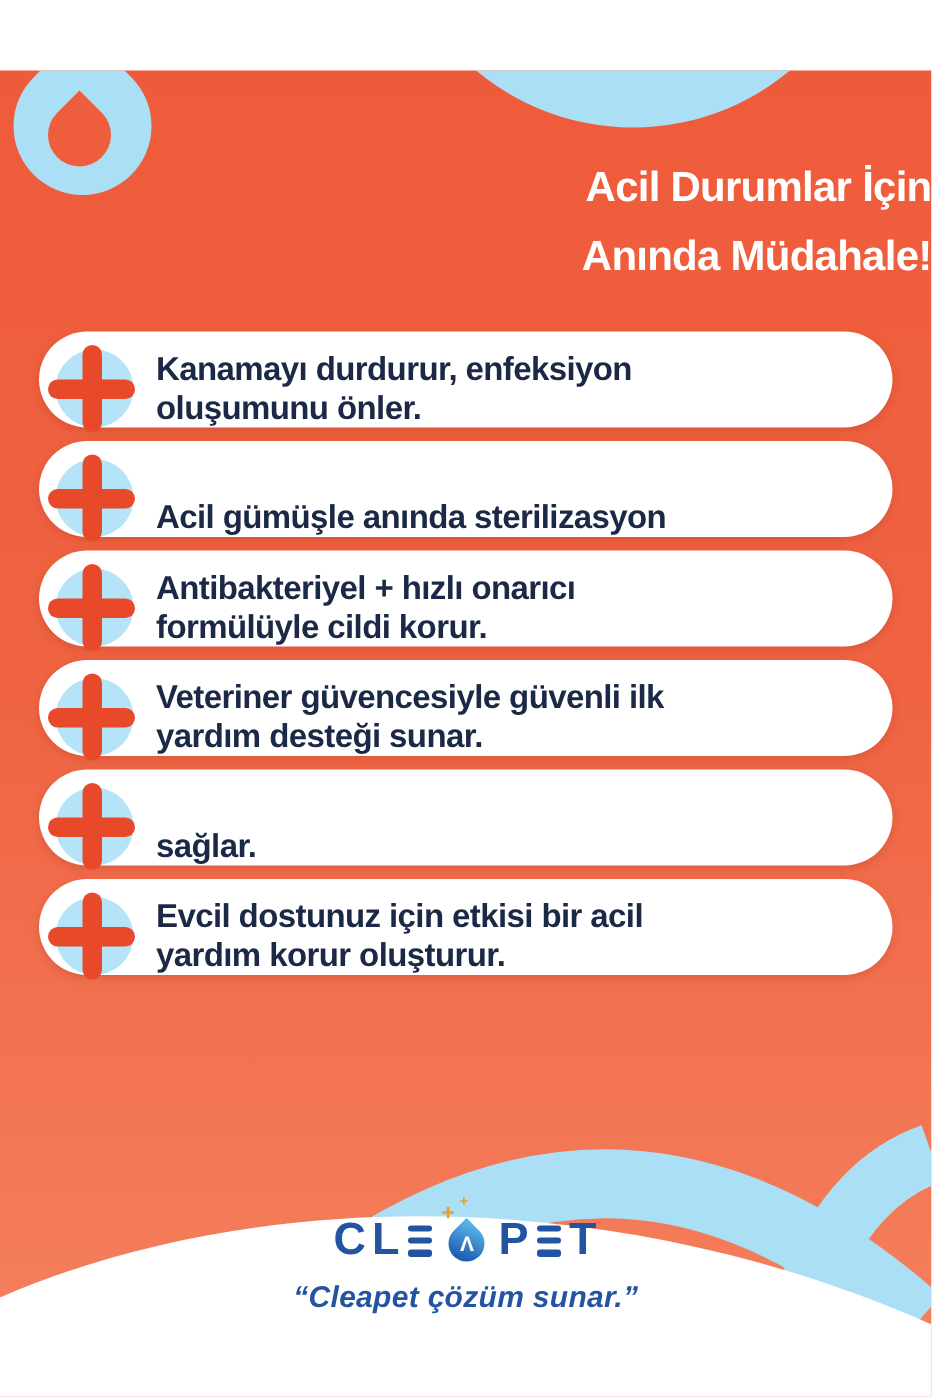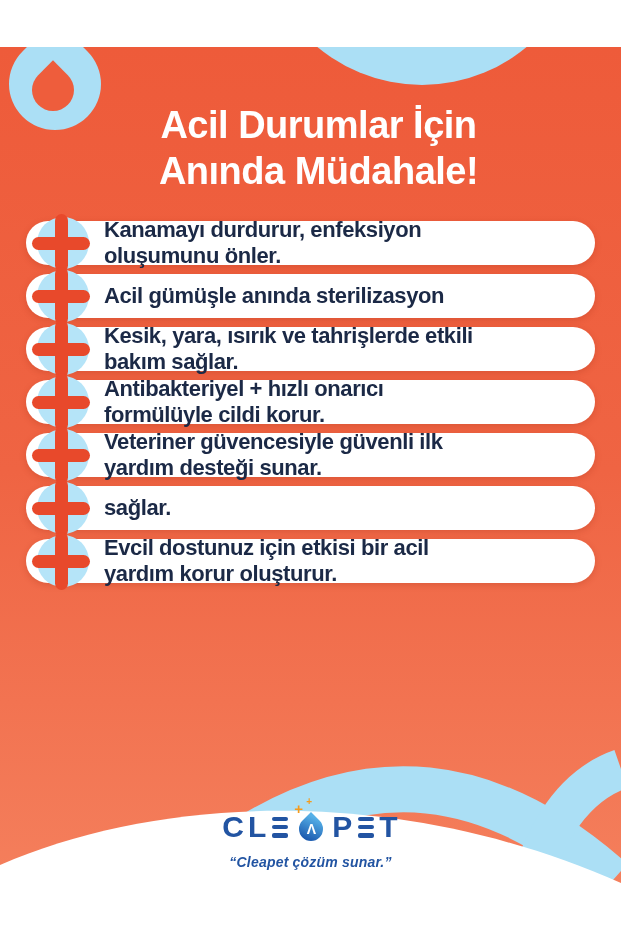--- a/index.html
+++ b/index.html
@@ -18,45 +18,45 @@
   .top-band{position:absolute;left:0;top:0;right:0;height:47px;background:var(--white)}
   .panel{position:absolute;left:0;top:47px;right:0;bottom:0;overflow:hidden;
          background:linear-gradient(180deg,var(--background-top) 0%,#ef6443 48%,var(--background-bottom) 100%)}
   
   .deco-bump{position:absolute;left:259px;top:-288px;width:326px;height:326px;border-radius:50%;background:var(--light-blue)}
   
   .deco-drop{position:absolute;left:9px;top:-9px;width:92px;height:92px;background:var(--light-blue);
              border-radius:0 50% 50% 50%;transform:rotate(45deg)}
   .deco-drop-inner{position:absolute;left:32px;top:22px;width:42px;height:42px;background:#ee5d3c;
              border-radius:0 50% 50% 50%;transform:rotate(45deg)}
-  .title{position:absolute;top:55px;left:16px;right:0;text-align:center;color:#fff;
-         font-weight:800;font-size:38px;line-height:46px;letter-spacing:-0.5px}
+  .title{position:absolute;top:55px;left:16px;right:0;text-align:right;color:#fff;
+         font-weight:800;font-size:28px;line-height:46px;letter-spacing:-0.5px}
   .features{position:absolute;left:26px;top:174px;width:569px;display:flex;flex-direction:column;gap:9px}
-  .pill{height:44px;background:#fff;border-radius:32px;display:flex;align-items:center;
+  .pill{height:64px;background:#fff;border-radius:32px;display:flex;align-items:flex-end;
         padding:0 8px 0 11px;box-shadow:0 2px 6px rgba(160,45,20,.25)}
   .badge{flex:0 0 52px;width:52px;height:52px;border-radius:50%;background:#b5e4f8;position:relative;margin-right:15px}
   .badge::before,.badge::after{content:"";position:absolute;background:var(--accent-plus);border-radius:7px}
   .badge::before{width:58px;height:13px;left:-5px;top:19.5px}
   .badge::after{width:13px;height:58px;left:17.5px;top:-3px}
   .feature-text{color:var(--text-navy);font-weight:800;font-size:22px;line-height:26px;
                 letter-spacing:-0.4px;white-space:nowrap}
   .bottom-art{position:absolute;left:0;bottom:0;width:621px;height:200px;display:block}
   .brand{position:absolute;left:0;right:0;top:762px;z-index:5;display:flex;flex-direction:column;align-items:center}
   .brand-row{display:flex;align-items:center;gap:3px;color:var(--logo-blue)}
   .brand-letter{font-size:30px;font-weight:800;line-height:26px;letter-spacing:1px}
   .brand-e{width:16px;height:21px;display:flex;flex-direction:column;justify-content:space-between;margin:0 2px}
   .brand-e i{display:block;height:4.5px;border-radius:2px;background:var(--logo-blue)}
   .brand-drop-wrap{position:relative;width:32px;height:36px;margin:0 2px}
   .brand-drop{position:absolute;left:4px;top:8px;width:24px;height:24px;border-radius:0 50% 50% 50%;
               transform:rotate(45deg);background:linear-gradient(160deg,#56b1e8 10%,#1d5cb0 85%)}
   .brand-mark{position:absolute;left:4px;top:13px;width:24px;text-align:center;color:#fff;
               font-size:14px;font-weight:800;line-height:14px}
   .sparkle-a{position:absolute;left:-1px;top:-7px;font-size:15px;font-weight:800;color:var(--sparkle-orange);line-height:14px}
   .sparkle-b{position:absolute;left:11px;top:-12px;font-size:10px;font-weight:800;color:var(--sparkle-orange);line-height:10px}
-  .tagline{margin-top:9px;font-size:14px;font-style:italic;font-weight:600;color:var(--logo-blue);letter-spacing:0.2px}
+  .tagline{margin-top:9px;font-size:20px;font-style:italic;font-weight:600;color:var(--logo-blue);letter-spacing:0.2px}
 </style>
 </head>
 <body>
 
 <div class="poster">
   <div class="top-band"></div>
 
   <div class="panel">
 
     <div class="deco-bump"></div>
@@ -73,27 +73,20 @@
         <div class="badge"></div>
         <div class="feature-text">
           <div>Kanamayı durdurur, enfeksiyon</div>
           <div>oluşumunu önler.</div>
         </div>
       </div>
       <div class="pill">
         <div class="badge"></div>
         <div class="feature-text">
           <div>Acil gümüşle anında sterilizasyon</div>
-        </div>
-      </div>
-      <div class="pill">
-        <div class="badge"></div>
-        <div class="feature-text">
-          <div>Kesik, yara, ısırık ve tahrişlerde etkili</div>
-          <div>bakım sağlar.</div>
         </div>
       </div>
       <div class="pill">
         <div class="badge"></div>
         <div class="feature-text">
           <div>Antibakteriyel + hızlı onarıcı</div>
           <div>formülüyle cildi korur.</div>
         </div>
       </div>
       <div class="pill">

